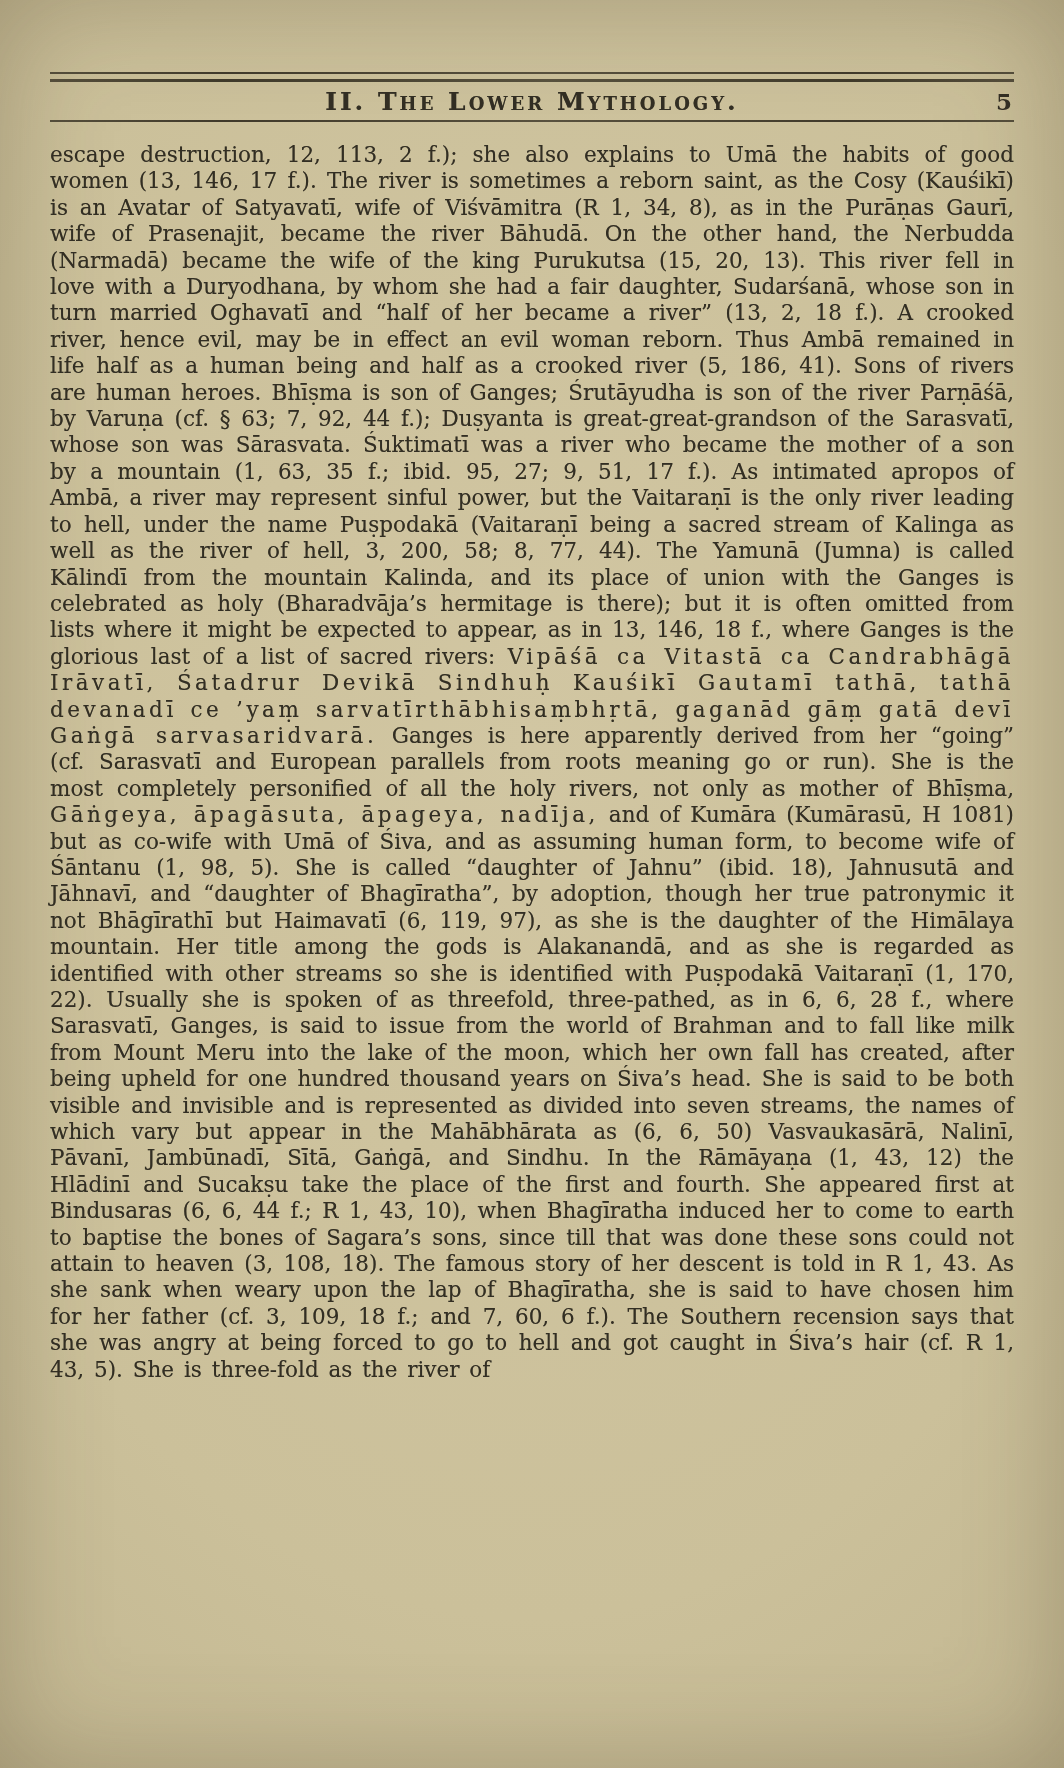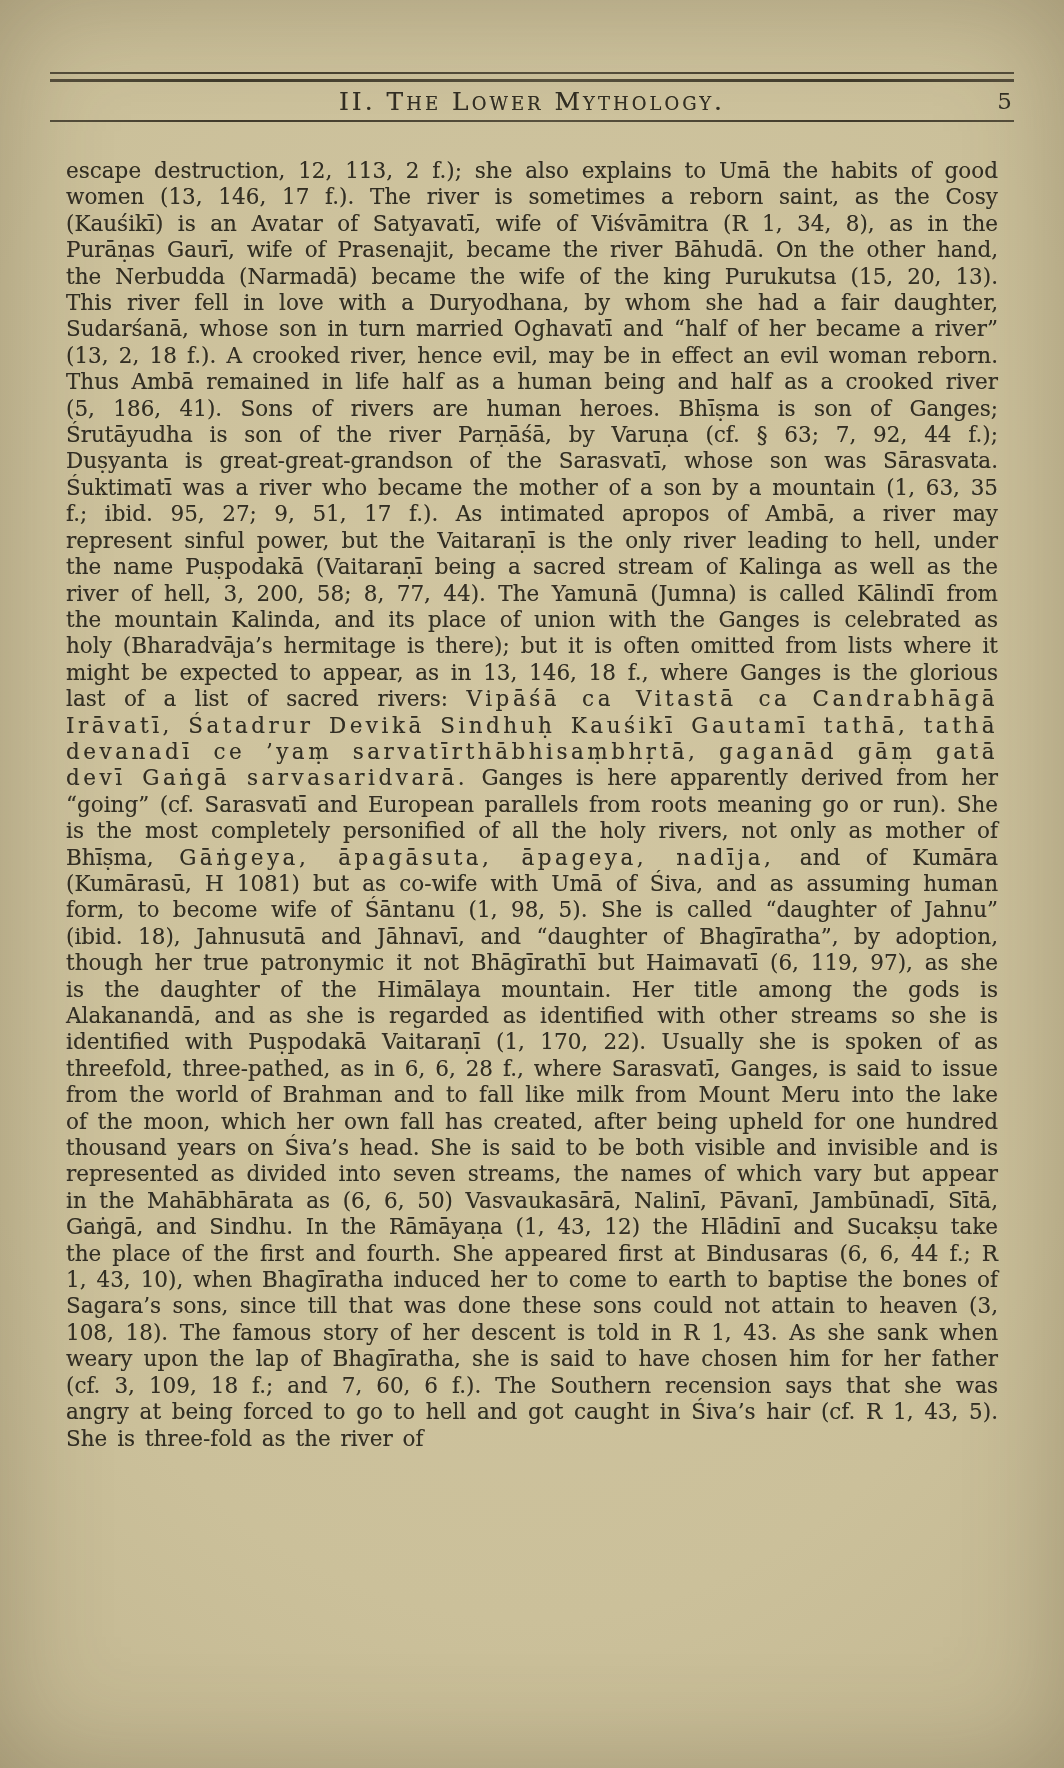--- a/index.html
+++ b/index.html
@@ -18,20 +18,21 @@
                 #d1c6a2 0%, #cbc09a 45%, #bcb08a 82%, #a89b74 100%);
     box-shadow: inset 0 0 110px rgba(72, 61, 36, 0.30);
     font-family: "DejaVu Serif", "Liberation Serif", serif;
   }
   
   .head {
     position: absolute;
     left: 50px;
     right: 50px;
     top: 72px;
+    font-weight: bold;
   }
   .rule {
     background: linear-gradient(90deg,
       rgba(56,50,36,0.80), rgba(56,50,36,0.95) 18%,
       rgba(56,50,36,0.78) 52%, rgba(56,50,36,0.95) 83%,
       rgba(56,50,36,0.80));
   }
   .rule-thin  { height: 2px; }
   .rule-thick { height: 3px; margin-top: 5px; }
   .rule-bottom{ height: 2px; }
@@ -61,21 +62,21 @@
     position: absolute;
     left: 50px;
     right: 50px;
     top: 142px;
     font-size: 21.5px;
     line-height: 26.4px;
     text-align: justify;
     word-spacing: 3px;
     text-shadow: 0 0 0.5px rgba(50,46,35,0.45);
   }
-  .body-text p { margin: 16px; }
+  .body-text p { margin: 0; }
   .spaced { letter-spacing: 3.5px; }
 </style>
 </head>
 <body>
 
 <div class="page">
 
   <header class="head">
     <div class="rule rule-thin"></div>
     <div class="rule rule-thick"></div>

